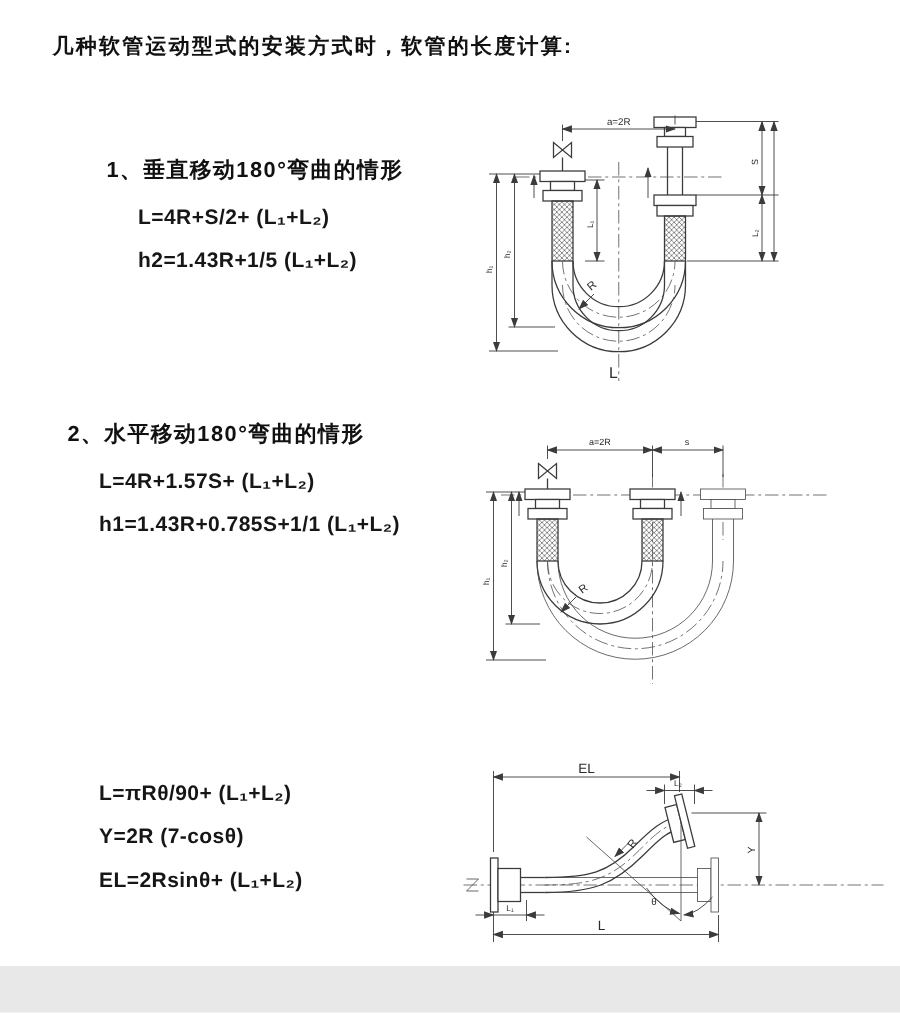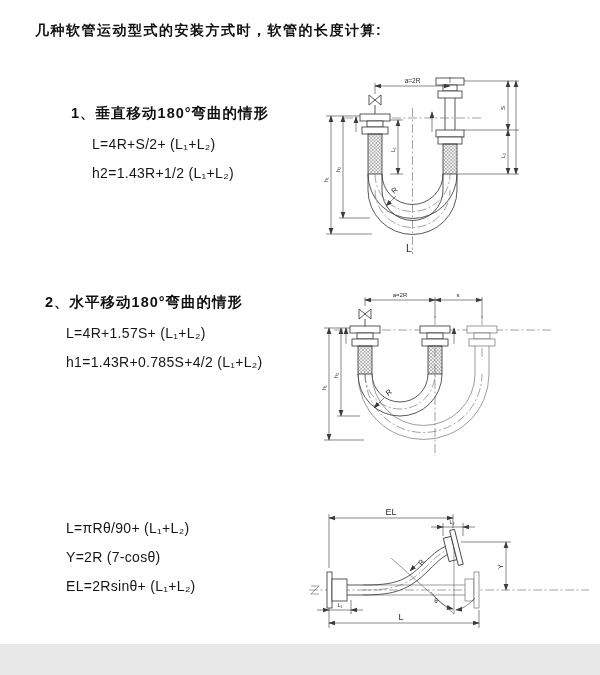--- a/index.html
+++ b/index.html
@@ -7,48 +7,48 @@
     position:relative;width:600px;height:644px;background:#ffffff;
     font-family:"Liberation Sans","DejaVu Sans",sans-serif;color:#1d1d1d;
     overflow:hidden;margin:0 auto;
   }
   .title{
     position:absolute;left:35px;top:22px;font-size:14px;font-weight:700;
     letter-spacing:1.5px;color:#111;
   }
   .section{position:absolute;left:45px;}
   .section .heading{font-size:14.5px;font-weight:700;letter-spacing:1px;color:#111;margin:0 0 7px 0;}
-  .section .formula{font-size:14px;font-weight:400;line-height:29px;margin-left:21px;color:#161616;letter-spacing:.3px;white-space:nowrap;}
+  .section .formula{font-size:14px;font-weight:700;line-height:29px;margin-left:21px;color:#161616;letter-spacing:.3px;white-space:nowrap;}
   .diagram{position:absolute;}
   svg{display:block;}
   svg text{fill:#2a2a2a;font-family:"Liberation Sans","DejaVu Sans",sans-serif;}
   .ln{stroke:#3b3b3b;stroke-width:.85;fill:none;}
   .thin{stroke:#4a4a4a;stroke-width:.55;fill:none;}
   .dim{stroke:#3b3b3b;stroke-width:.6;fill:none;}
   .cl{stroke:#555;stroke-width:.55;fill:none;stroke-dasharray:9 2.5 2 2.5;}
   .fit{fill:#ffffff;stroke:#3b3b3b;stroke-width:.85;}
   .fitg{fill:#ffffff;stroke:#4a4a4a;stroke-width:.55;}
 </style>
 </head>
 <body>
 
 <div id="page">
 
   <div class="title">几种软管运动型式的安装方式时，软管的长度计算:</div>
 
   <div class="section" style="top:104px;margin-left:26px;">
     <div class="heading">1、垂直移动180°弯曲的情形</div>
     <div class="formula">L=4R+S/2+ (L₁+L₂)</div>
-    <div class="formula">h2=1.43R+1/2 (L₁+L₂)</div>
-  </div>
-
-  <div class="section" style="top:293px;">
+    <div class="formula">h2=1.43R+1/5 (L₁+L₂)</div>
+  </div>
+
+  <div class="section" style="top:280px;">
     <div class="heading">2、水平移动180°弯曲的情形</div>
     <div class="formula">L=4R+1.57S+ (L₁+L₂)</div>
-    <div class="formula">h1=1.43R+0.785S+4/2 (L₁+L₂)</div>
+    <div class="formula">h1=1.43R+0.785S+1/1 (L₁+L₂)</div>
   </div>
 
   <div class="section" style="top:514px;">
     <div class="formula">L=πRθ/90+ (L₁+L₂)</div>
     <div class="formula">Y=2R (7-cosθ)</div>
     <div class="formula">EL=2Rsinθ+ (L₁+L₂)</div>
   </div>
 
   <div class="diagram" style="left:310px;top:70px;">
   <svg width="250" height="195" viewBox="0 0 250 195">

